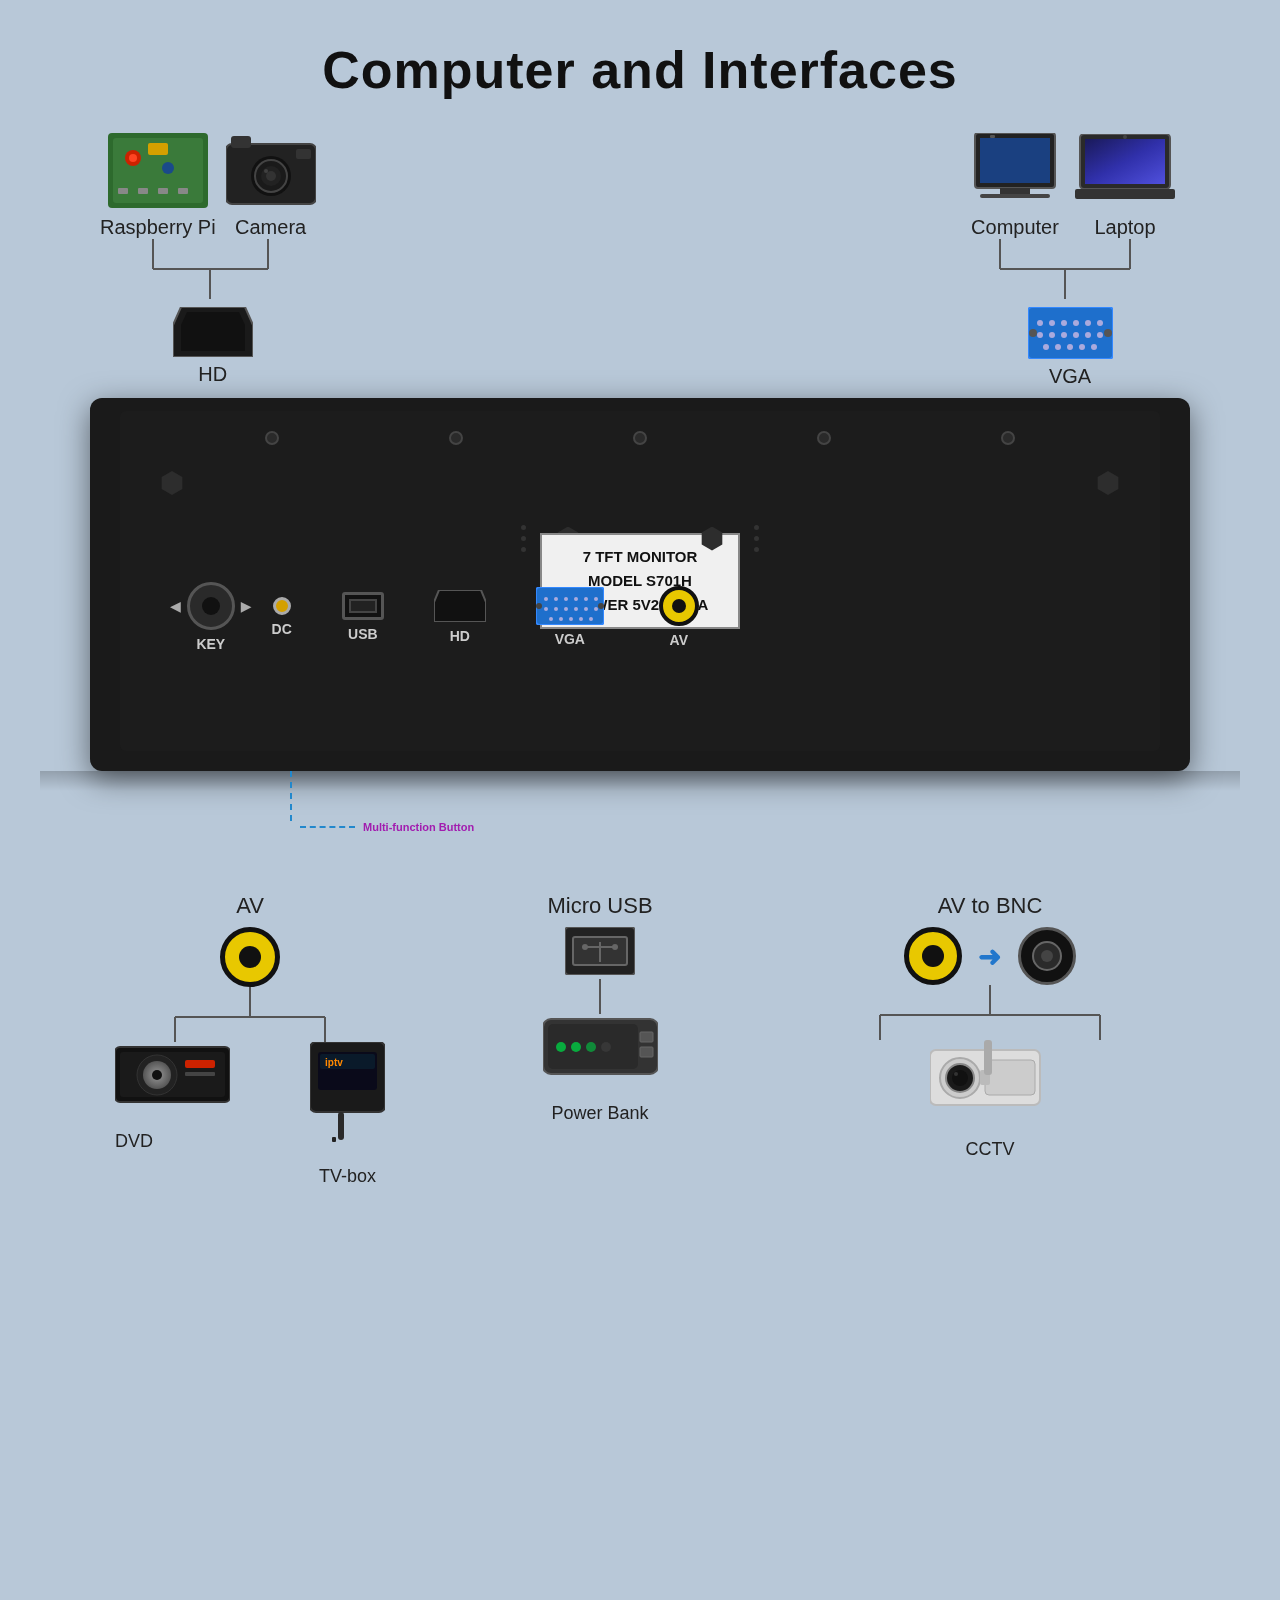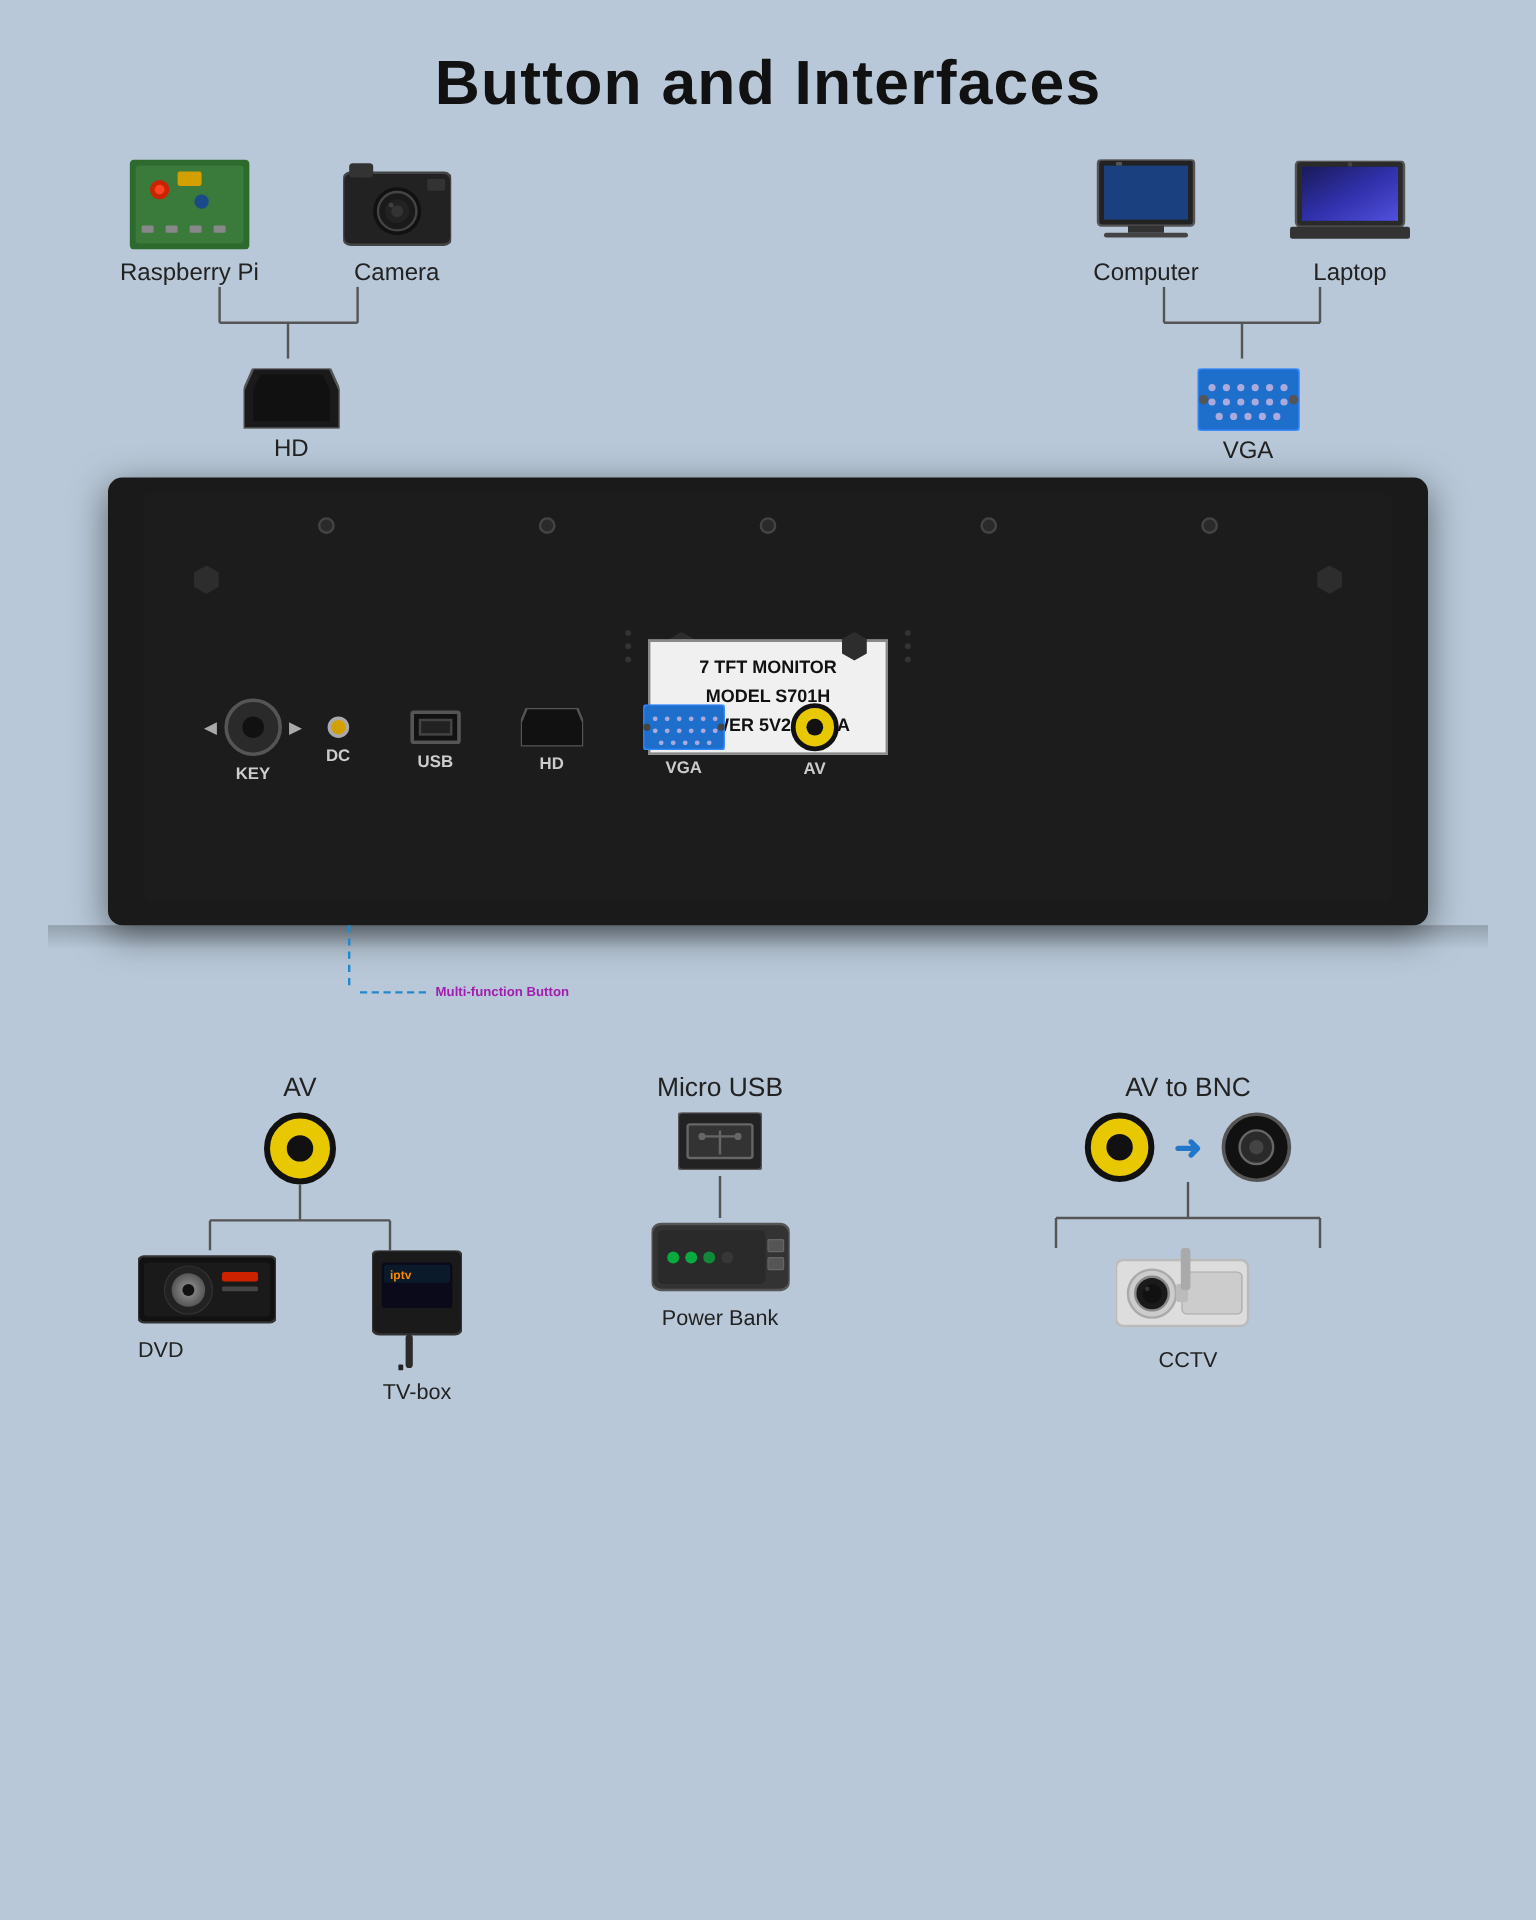--- a/index.html
+++ b/index.html
@@ -142,21 +142,21 @@
 
     
     .bottom-section {
       padding: 20px 60px 40px;
       position: relative;
     }
 
     .bottom-device-label {
       font-size: 18px;
       color: #222;
-      margin-top: 8px;
+      margin-top: 24px;
     }
 
     
     .top-area {
       display: flex;
       justify-content: space-between;
       padding: 0 100px;
       margin-bottom: 10px;
     }
 
@@ -167,21 +167,20 @@
     }
 
     .top-right-group {
       display: flex;
       flex-direction: column;
       align-items: center;
     }
 
     .pair-row {
       display: flex;
-      gap: 60px;
       align-items: flex-end;
     }
 
     
     .bottom-all {
       display: flex;
       justify-content: space-between;
       align-items: flex-start;
       padding: 0 30px;
       margin-top: 60px;
@@ -211,21 +210,21 @@
     
     .monitor-reflection {
       height: 20px;
       background: linear-gradient(to bottom, rgba(0,0,0,0.2), transparent);
       margin: 0 40px;
     }
   </style>
 </head>
 <body>
 
-<h1 class="page-title">Button and Interfaces</h1>
+<h1 class="page-title">Computer and Interfaces</h1>
 
 <div class="top-area">
 
   <div class="top-left-group">
     <div class="pair-row">
 
       <div class="device-item">
         <div class="device-icon">
           <svg width="100" height="75" viewBox="0 0 100 75">
             <rect width="100" height="75" rx="4" fill="#2d6a2d"></rect>

